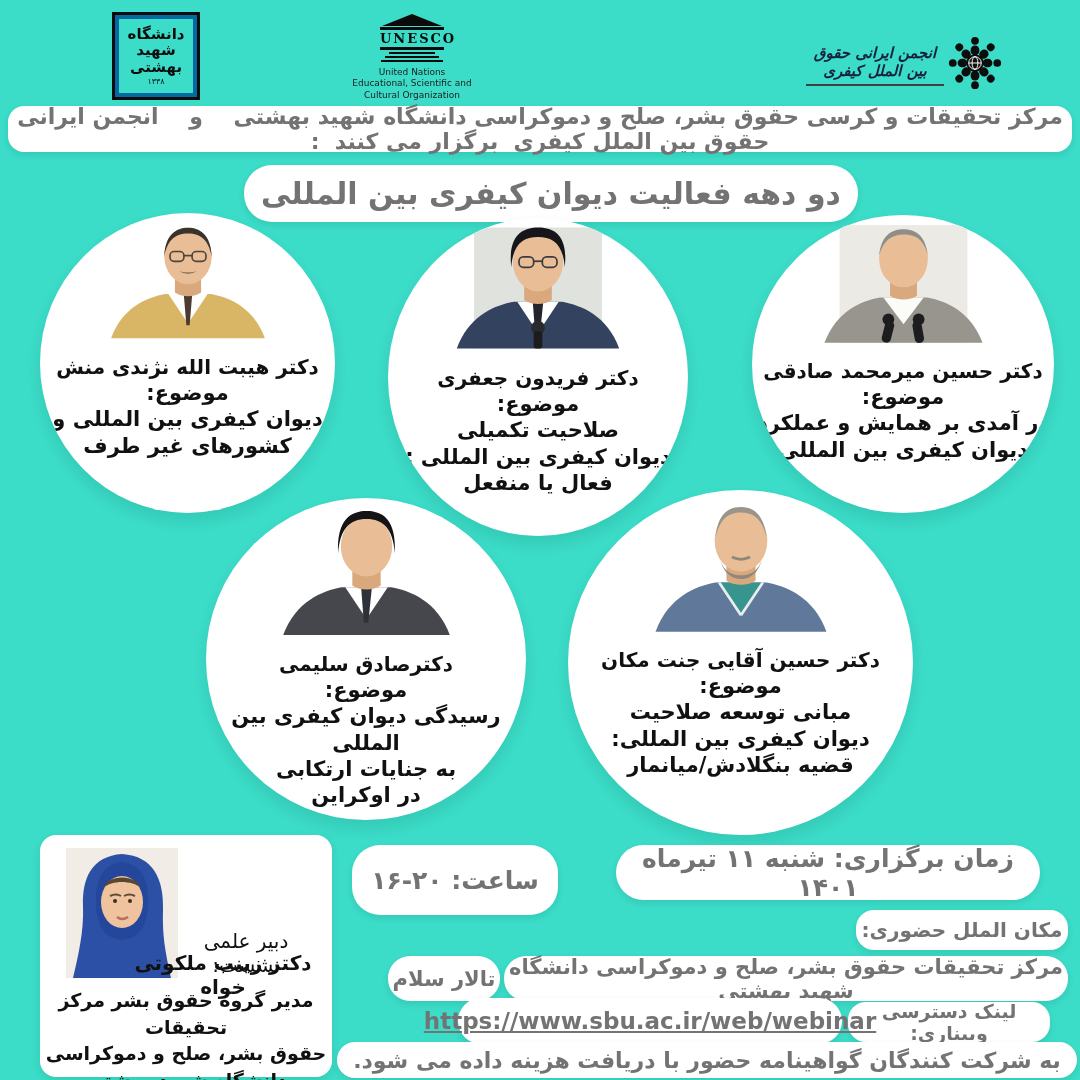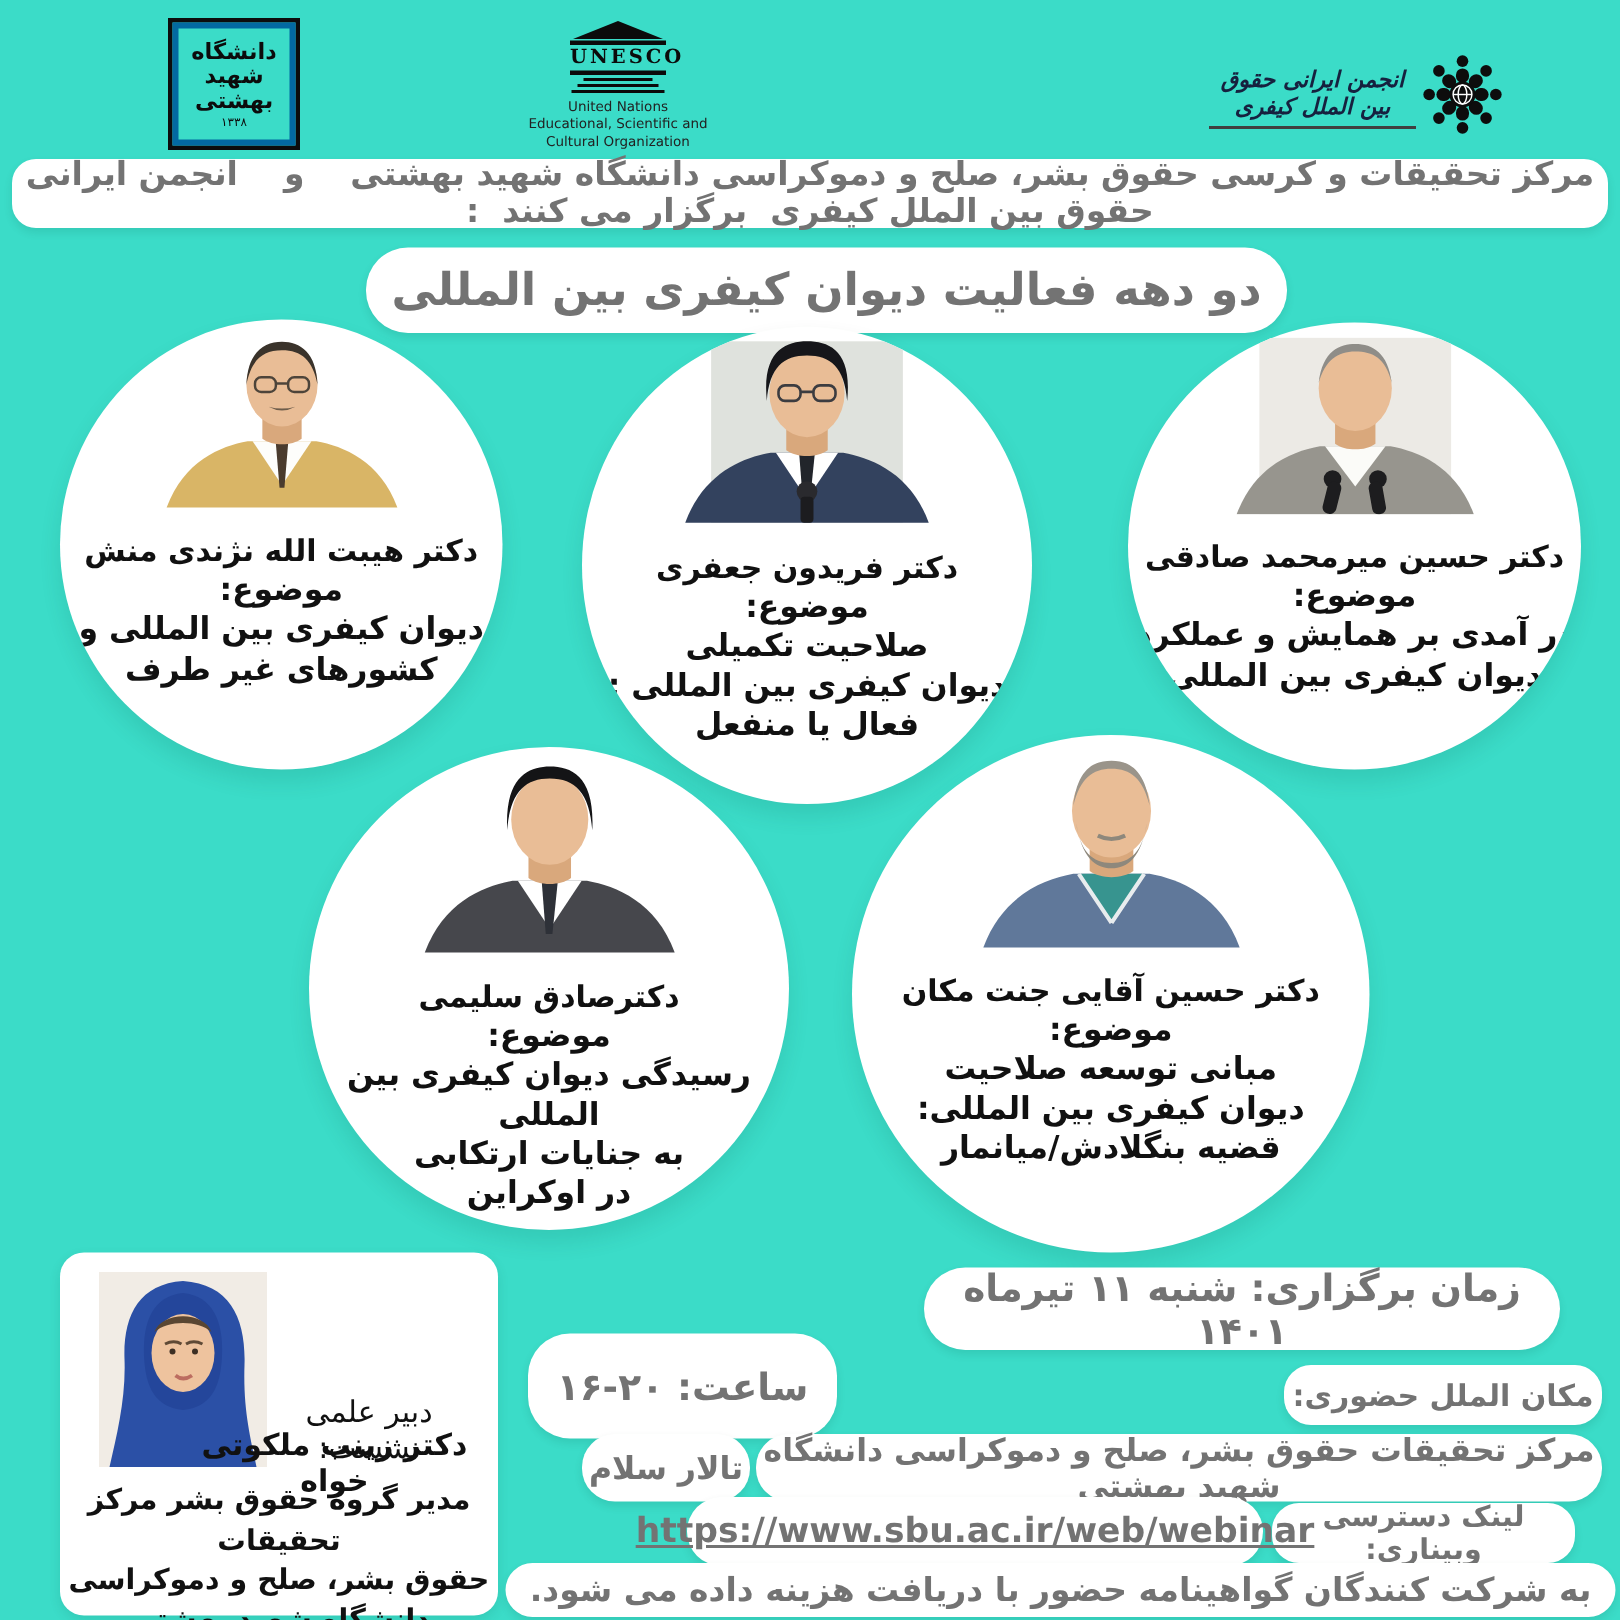--- a/index.html
+++ b/index.html
@@ -52,21 +52,21 @@
 
   
   #chair-card{left:40px;top:835px;width:292px;height:242px;background:#fff;border-radius:16px;box-shadow:0 3px 8px rgba(0,70,60,.12);}
   #chair-photo{position:absolute;left:26px;top:13px;width:112px;height:130px;}
   #chair-role{position:absolute;right:8px;top:66px;width:156px;text-align:center;font-weight:normal;font-size:20px;margin-top:28px;}
   #chair-name{position:absolute;right:4px;top:116px;width:210px;text-align:center;font-weight:bold;font-size:20px;}
   #chair-desc{position:absolute;left:0;right:0;top:152px;text-align:center;font-weight:bold;font-size:19px;line-height:1.4;}
 
   
   #pill-datetime{left:616px;top:845px;width:424px;height:55px;font-size:25px;border-radius:28px;}
-  #pill-time{left:352px;top:845px;width:206px;height:70px;font-size:25px;border-radius:28px;margin-top:44px;}
+  #pill-time{left:352px;top:845px;width:206px;height:70px;font-size:25px;border-radius:28px;}
   #pill-venue-label{left:856px;top:910px;width:212px;height:40px;font-size:20px;border-radius:18px;}
   #pill-venue{left:504px;top:956px;width:564px;height:45px;font-size:21px;border-radius:22px;}
   #pill-hall{left:388px;top:956px;width:112px;height:45px;font-size:21px;border-radius:22px;}
   #pill-link-label{left:848px;top:1002px;width:202px;height:40px;font-size:19px;border-radius:18px;}
   #pill-link{left:458px;top:998px;width:384px;height:46px;font-size:23px;border-radius:24px;direction:ltr;text-decoration:underline;}
   #pill-note{left:337px;top:1042px;width:740px;height:36px;font-size:22px;border-radius:18px;}
 </style>
 </head>
 <body>
 

